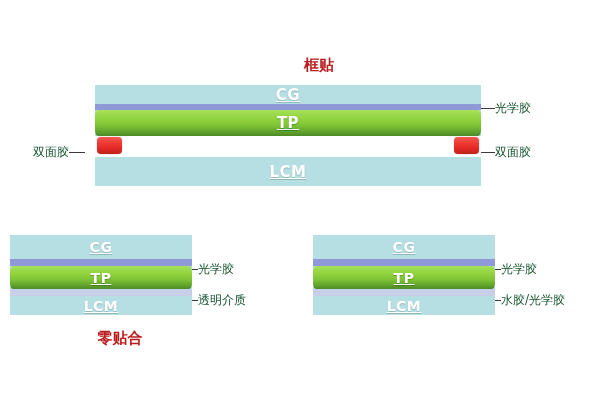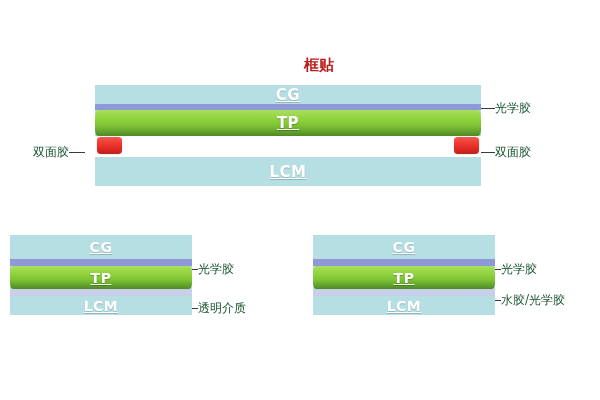--- a/index.html
+++ b/index.html
@@ -174,25 +174,26 @@
     <div class="layer layer-lcm" style="top:61px; height:19px;">
       <span class="layer-label" style="font-size:14px;">LCM</span>
     </div>
   </div>
 
   <div class="callout" style="left:192px; top:263px;">
     <span class="leader" style="width:6px;"></span>
     <span class="ctext">光学胶</span>
   </div>
 
-  <div class="callout" style="left:192px; top:302px;">
+  <div class="callout" style="left:192px; top:294px;">
     <span class="leader" style="width:6px;"></span>
     <span class="ctext">透明介质</span>
   </div>
 
+  <div class="title" style="left:10px; top:329px; width:182px; font-size:15px;">零贴合</div>
 
   <div class="stack" style="left:313px; top:235px; width:182px; height:80px;">
 
     <div class="layer layer-cg" style="top:0; height:24px;">
       <span class="layer-label" style="font-size:14px;">CG</span>
     </div>
 
     <div class="layer layer-oca" style="top:24px; height:7px;"></div>
 
     <div class="layer layer-tp" style="top:31px; height:23px;">

